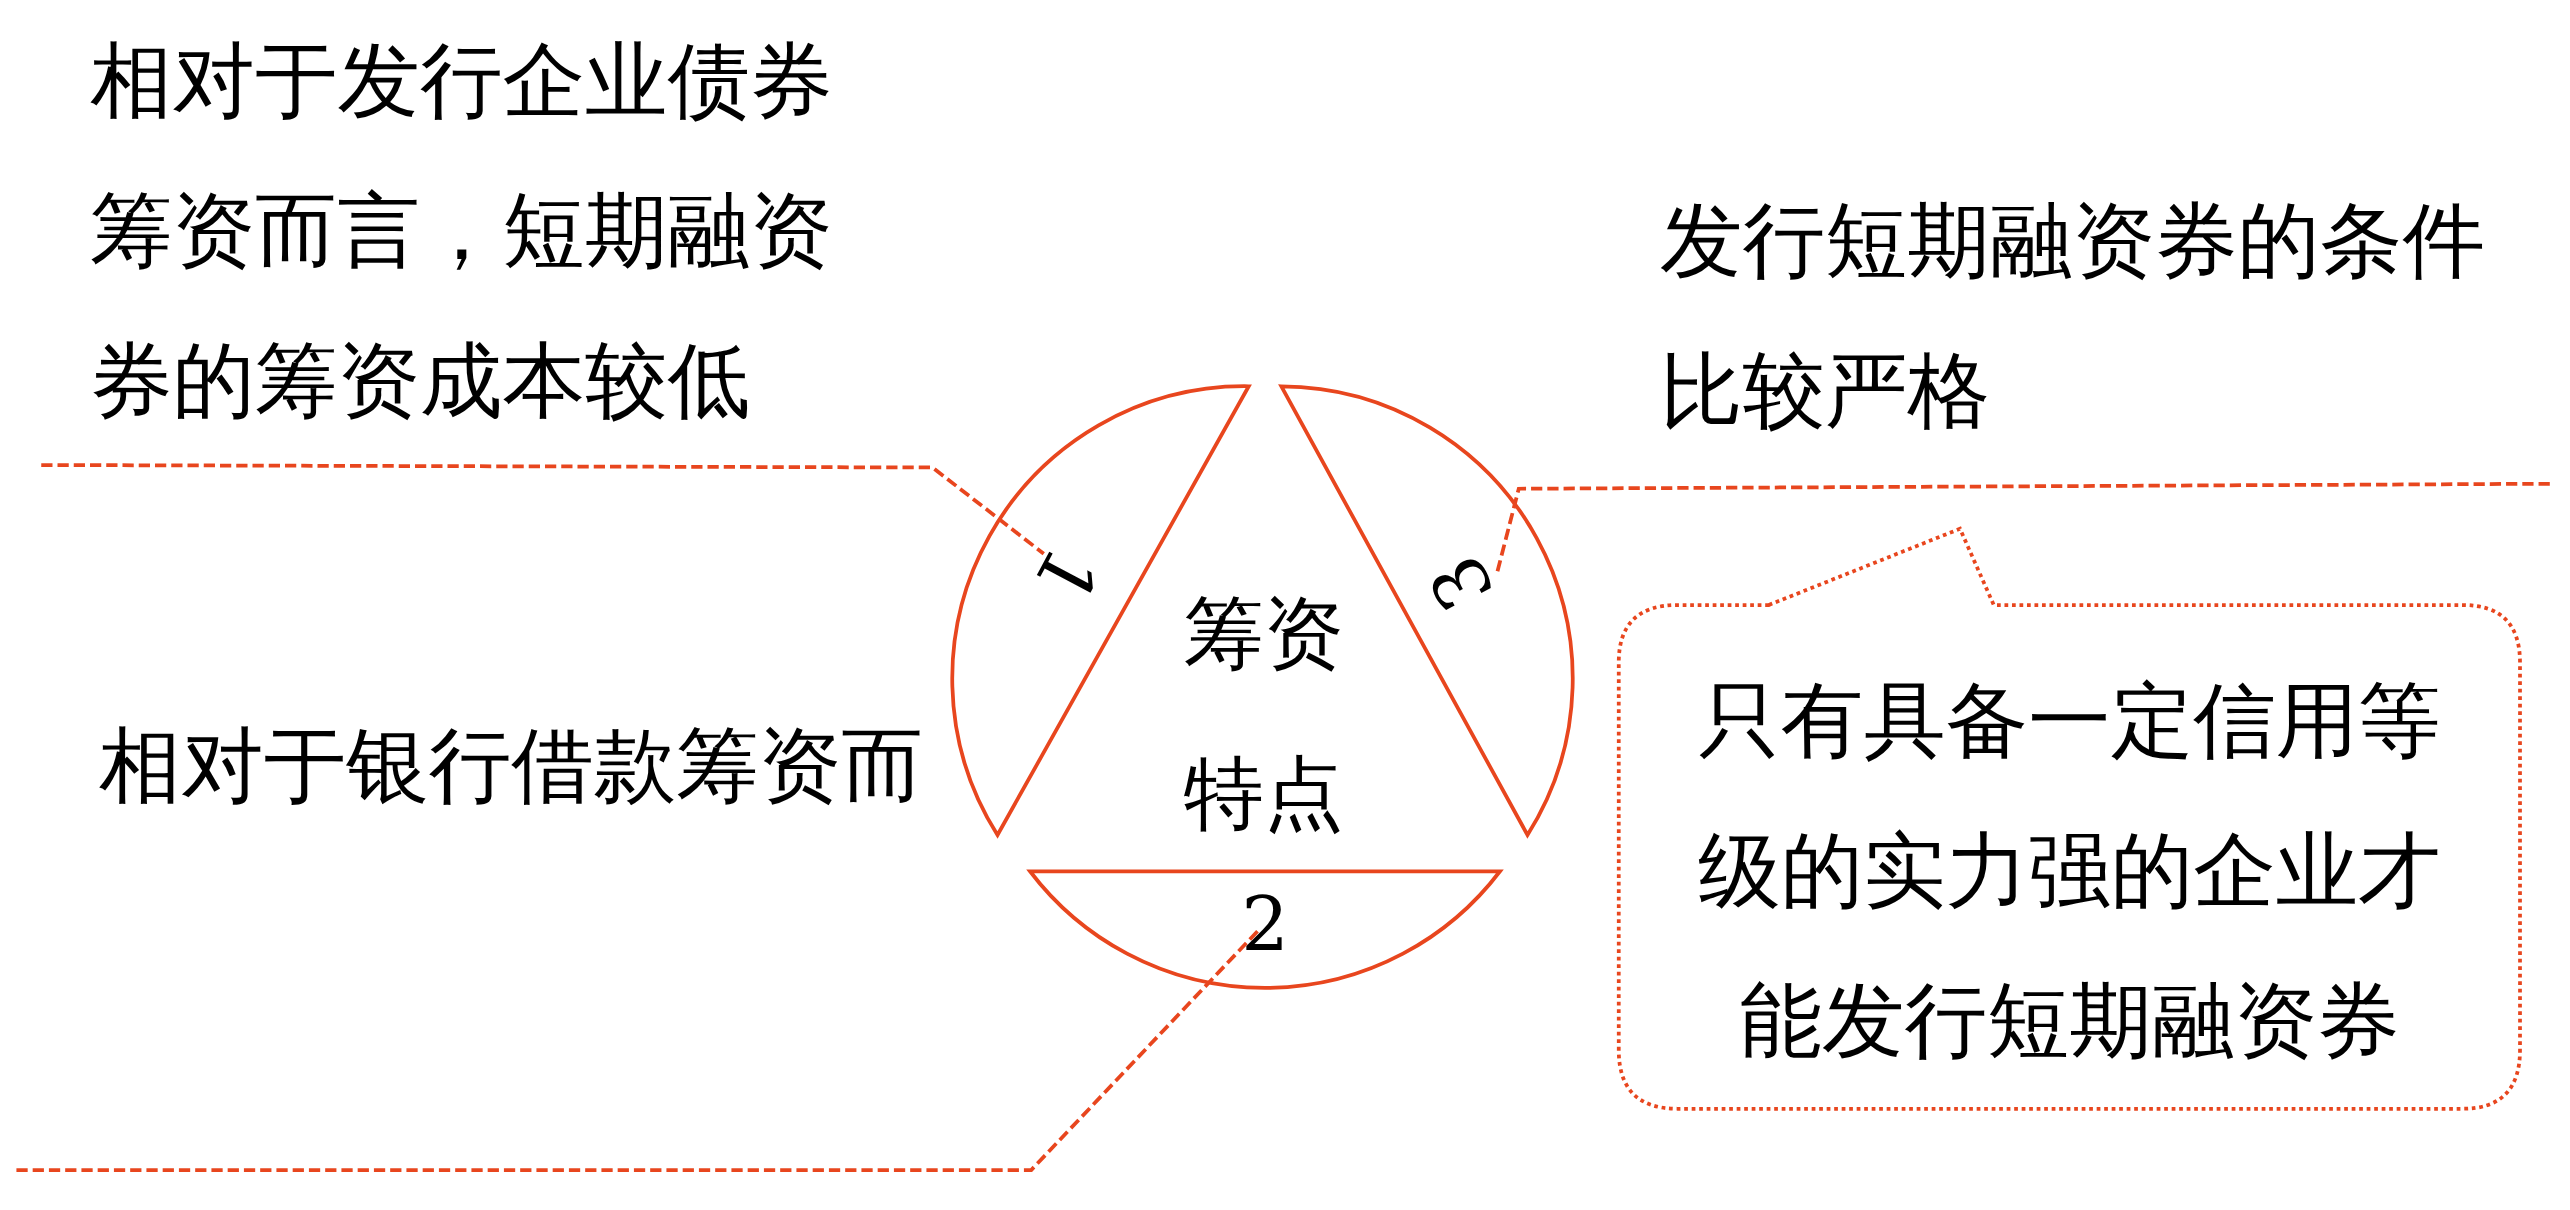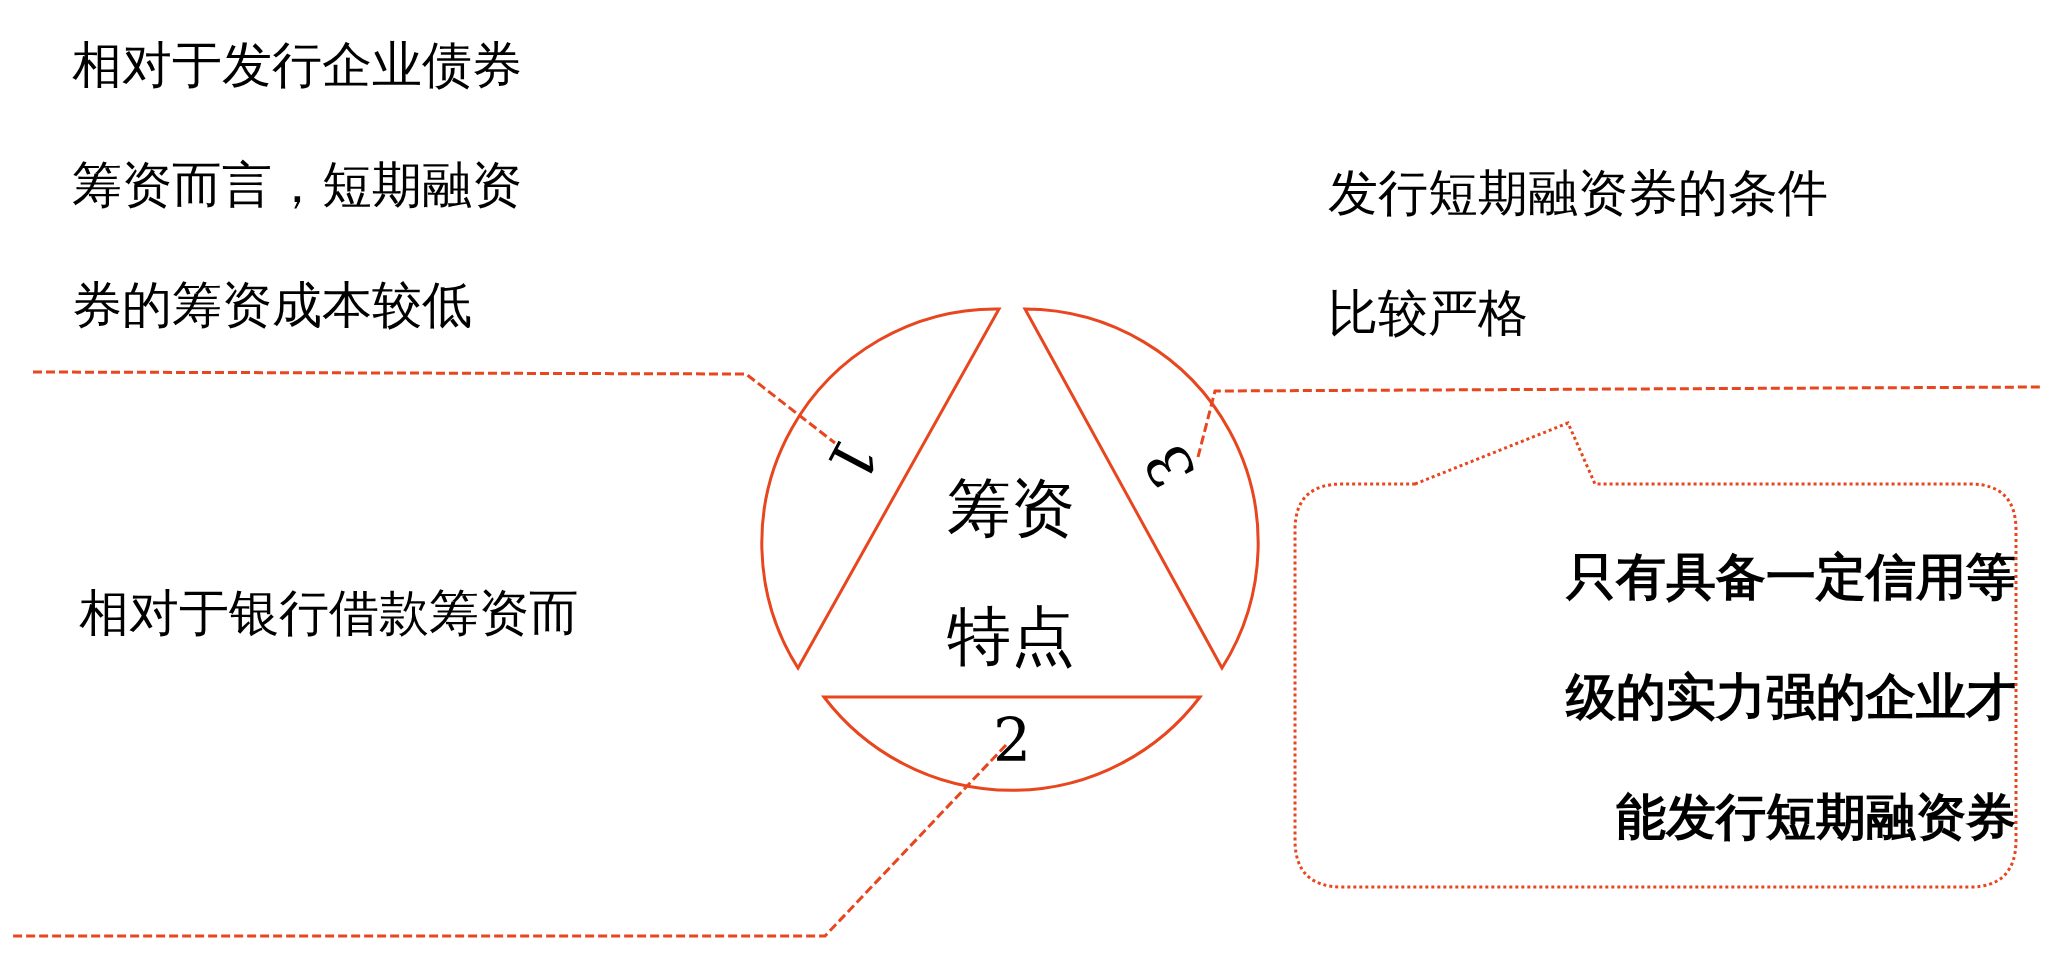--- a/index.html
+++ b/index.html
@@ -7,28 +7,28 @@
     position: relative;
     width: 2056px; height: 968px;
     overflow: hidden;
     background: #ffffff;
     font-family: "DejaVu Serif", "Liberation Serif", serif;
     color: #000000;
   }
   svg.overlay { position: absolute; left: 0; top: 0; }
   .text-block {
     position: absolute;
-    font-size: 50px;
+    font-size: 66px;
     line-height: 120px;
     white-space: nowrap;
     font-family: "DejaVu Sans", "Liberation Sans", sans-serif;
     transform-origin: 0 0;
   }
   .text-line { display: block; height: 120px; }
-  .callout-text { text-align: right; font-weight: bold; }
+  .callout-text { text-align: center; }
   .center-label {
     position: absolute;
     font-size: 64px;
     line-height: 128px;
     text-align: center;
     width: 160px;
     font-family: "DejaVu Sans", "Liberation Sans", sans-serif;
   }
   .seg-num {
     position: absolute;

